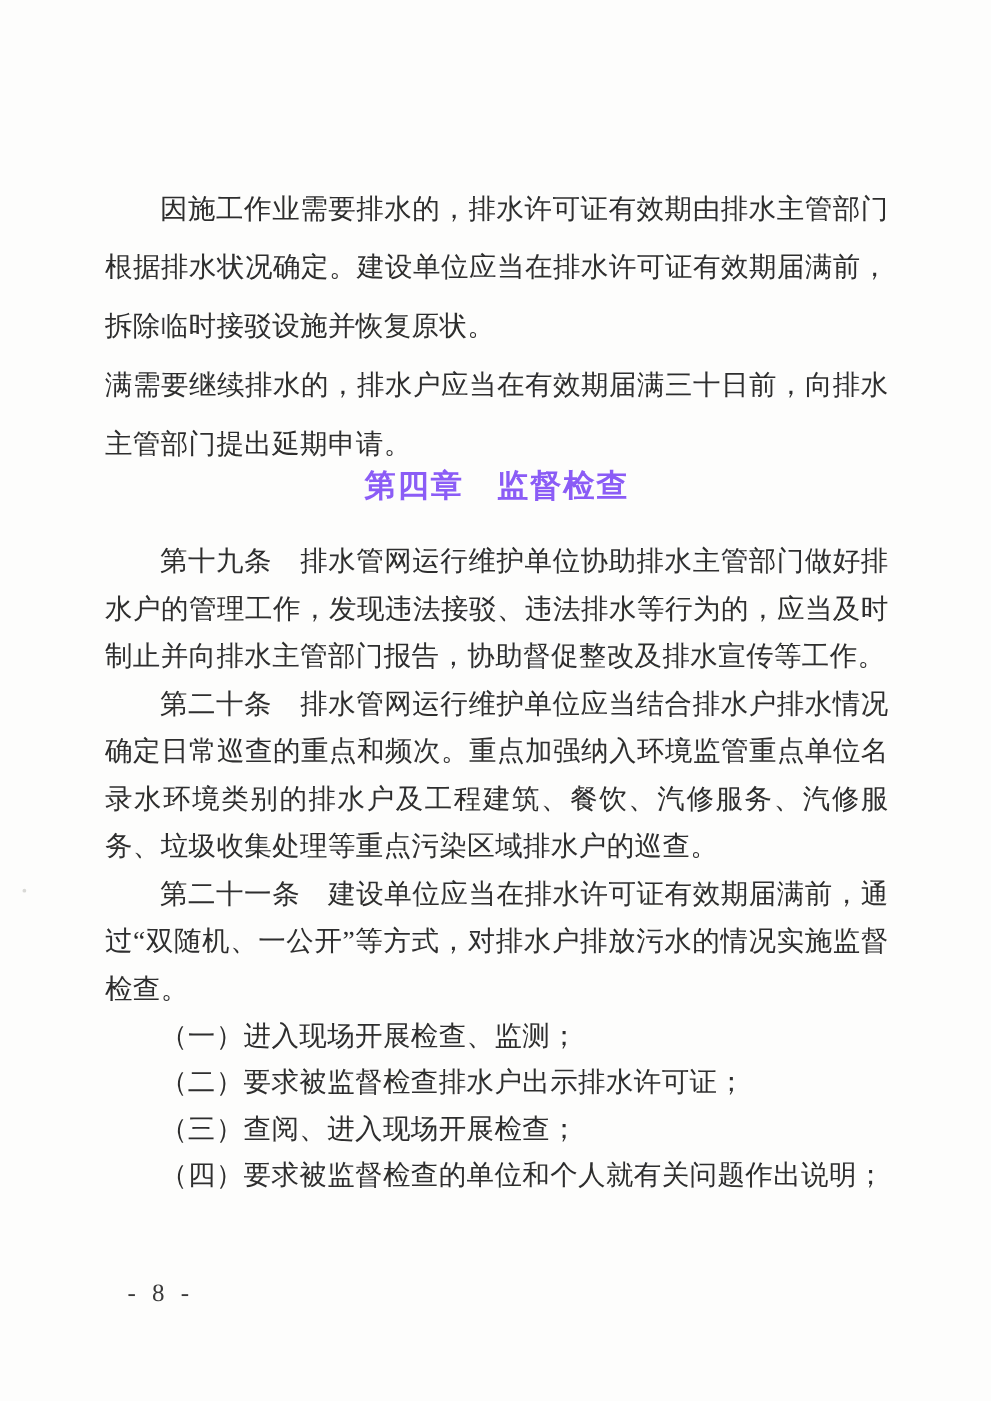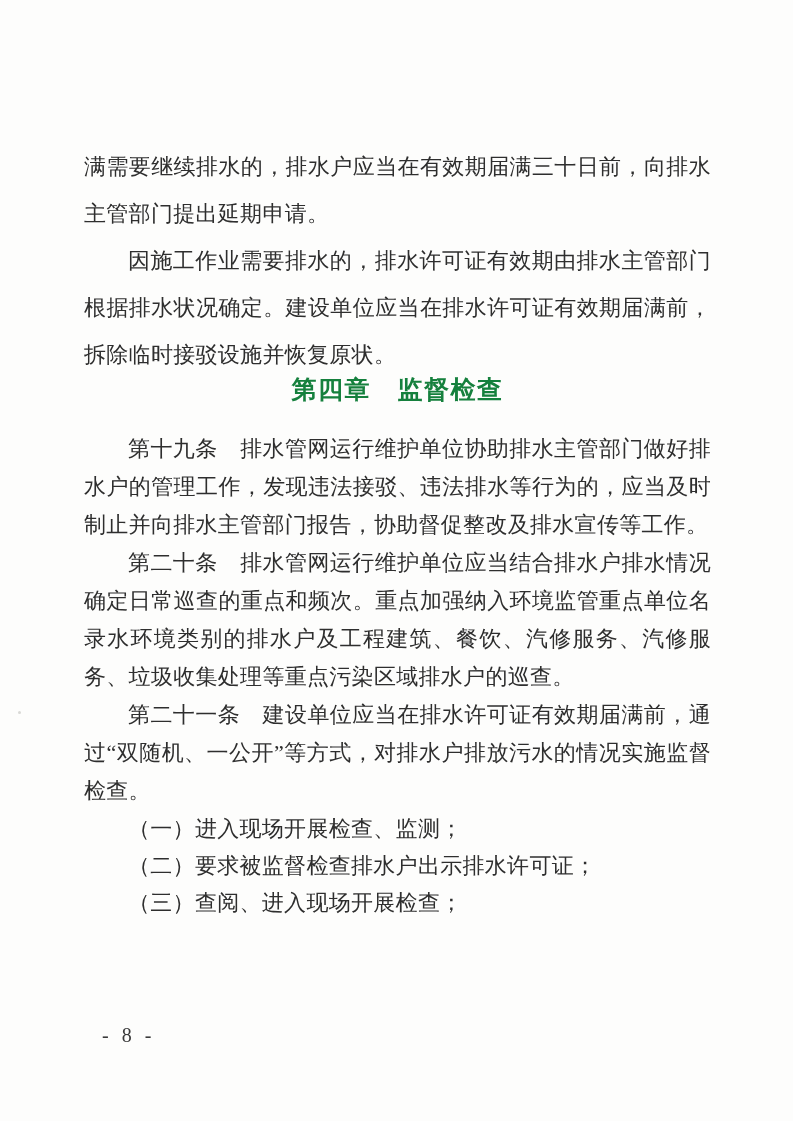--- a/index.html
+++ b/index.html
@@ -35,21 +35,21 @@
   .tight { line-height: 38px; }
   .item  { line-height: 37px; }
   .indent { text-indent: 2em; }
   .heading {
     margin: -8px 0 0 0;
     font-size: 25px;
     line-height: 40px;
     font-weight: 700;
     text-align: center;
     letter-spacing: 1.5px;
-    color: #15803d;
+    color: #8b5cf6;
   }
   .article-first { margin-top: 20px; font-family: Liberation Serif, serif; }
   .measures-intro { margin-top: -8px; }
   .footer-pagenum {
     position: absolute;
     left: 102px;
     top: 1022px;
     font-size: 20px;
     line-height: 26px;
     letter-spacing: 4px;
@@ -64,38 +64,39 @@
     background: #d9d9d6;
     border-radius: 50%;
   }
 </style>
 </head>
 <body>
 
 <div class="page">
   <div class="content">
 
+    <p class="para wide indent">因施工作业需要排水的，排水许可证有效期由排水主管部门根据排水状况确定。建设单位应当在排水许可证有效期届满前，拆除临时接驳设施并恢复原状。</p>
+
     <p class="para wide">满需要继续排水的，排水户应当在有效期届满三十日前，向排水主管部门提出延期申请。</p>
-
-    <p class="para wide indent">因施工作业需要排水的，排水许可证有效期由排水主管部门根据排水状况确定。建设单位应当在排水许可证有效期届满前，拆除临时接驳设施并恢复原状。</p>
 
     <h2 class="heading">第四章　监督检查</h2>
 
     <p class="para tight indent article-first">第十九条　排水管网运行维护单位协助排水主管部门做好排水户的管理工作，发现违法接驳、违法排水等行为的，应当及时制止并向排水主管部门报告，协助督促整改及排水宣传等工作。</p>
 
     <p class="para tight indent">第二十条　排水管网运行维护单位应当结合排水户排水情况确定日常巡查的重点和频次。重点加强纳入环境监管重点单位名录水环境类别的排水户及工程建筑、餐饮、汽修服务、汽修服务、垃圾收集处理等重点污染区域排水户的巡查。</p>
 
     <p class="para tight indent">第二十一条　建设单位应当在排水许可证有效期届满前，通过“双随机、一公开”等方式，对排水户排放污水的情况实施监督检查。</p>
 
 
     <p class="para item indent">（一）进入现场开展检查、监测；</p>
 
     <p class="para item indent">（二）要求被监督检查排水户出示排水许可证；</p>
 
     <p class="para item indent">（三）查阅、进入现场开展检查；</p>
 
+    <p class="para item indent">（四）要求被监督检查的单位和个人就有关问题作出说明；</p>
 
   </div>
 
   <div class="footer-pagenum">- 8 -</div>
 
   <div class="speck"></div>
 </div>
 
 </body></html>

